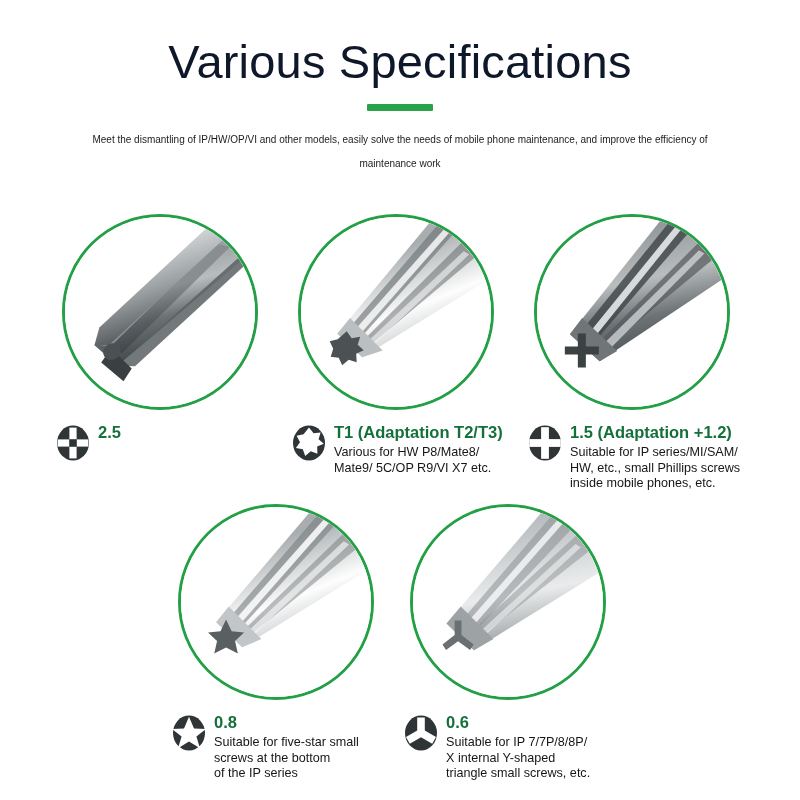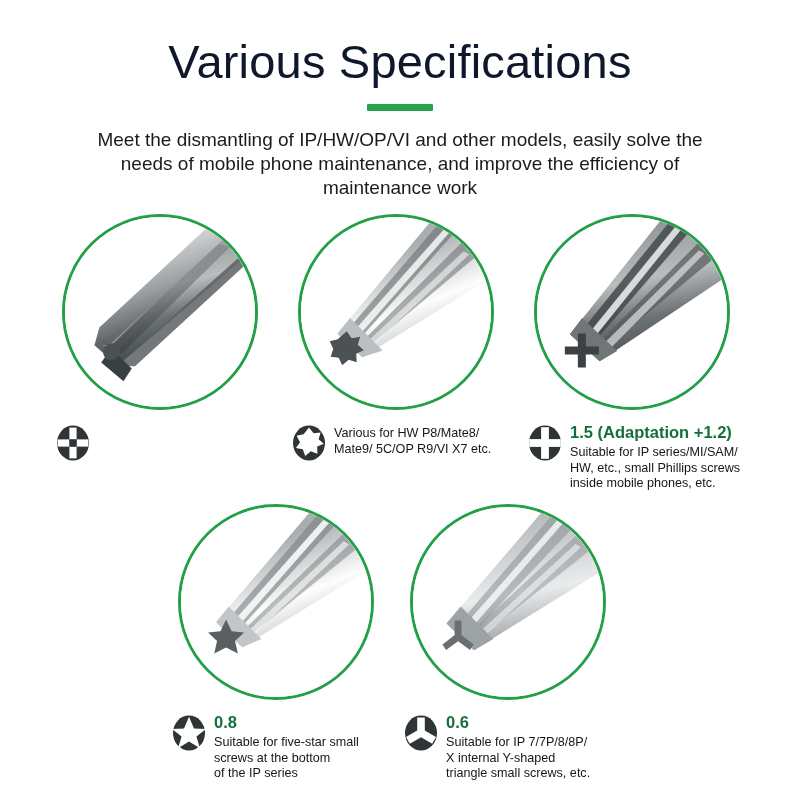--- a/index.html
+++ b/index.html
@@ -38,21 +38,21 @@
   }
   .title-underline {
     width: 66px;
     height: 7px;
     background: #2aa24c;
     margin: 14px auto 0 auto;
     border-radius: 1px;
   }
   .subtitle {
     margin-top: 17px;
-    font-size: 19px;
+    font-size: 10px;
     line-height: 24px;
     color: #1b1b1b;
     width: 660px;
     margin-left: auto;
     margin-right: auto;
   }
 
   
   .row {
     position: absolute;
@@ -195,20 +195,21 @@
       <div class="spec-info">
         <div class="badge">
           <svg viewBox="0 0 34 38">
             <ellipse cx="17" cy="19" rx="16" ry="17.5" fill="#2f3437"></ellipse>
             <rect x="13.4" y="3.6" width="7.2" height="30.8" fill="#ffffff"></rect>
             <rect x="1.6" y="15.4" width="30.8" height="7.2" fill="#ffffff"></rect>
             <rect x="13.2" y="15.2" width="7.6" height="7.6" fill="#2f3437"></rect>
           </svg>
         </div>
         <div class="spec-text">
+          <div class="spec-label">2.5</div>
         </div>
       </div>
     </div>
 
     <div class="spec wide">
       <div class="spec-photo">
         <svg viewBox="0 0 190 190">
           <rect x="0" y="0" width="190" height="190" fill="#ffffff"></rect>
           <g transform="rotate(-40 95 95)">
             <path d="M36 74 L190 46 L190 130 L40 108 Z" fill="url(#gShaftLight)"></path>
@@ -224,20 +225,21 @@
         </svg>
       </div>
       <div class="spec-info">
         <div class="badge">
           <svg viewBox="0 0 34 38">
             <ellipse cx="17" cy="19" rx="16" ry="17.5" fill="#2f3437"></ellipse>
             <path d="M17,3.5 L21.6,9.2 L28.6,8.4 L26.6,15.2 L31.8,19.8 L25.2,22.6 L25.4,29.8 L18.8,27.2 L13.2,32 L10.8,25.2 L3.9,23.9 L8,18.2 L4.6,11.8 L11.6,10.3 Z" fill="#ffffff"></path>
           </svg>
         </div>
         <div class="spec-text">
+          <div class="spec-label">T1 (Adaptation  T2/T3)</div>
           <div class="spec-desc">Various for HW P8/Mate8/
 Mate9/ 5C/OP R9/VI X7 etc.</div>
         </div>
       </div>
     </div>
 
     <div class="spec wide">
       <div class="spec-photo">
         <svg viewBox="0 0 190 190">
           <rect x="0" y="0" width="190" height="190" fill="#ffffff"></rect>

